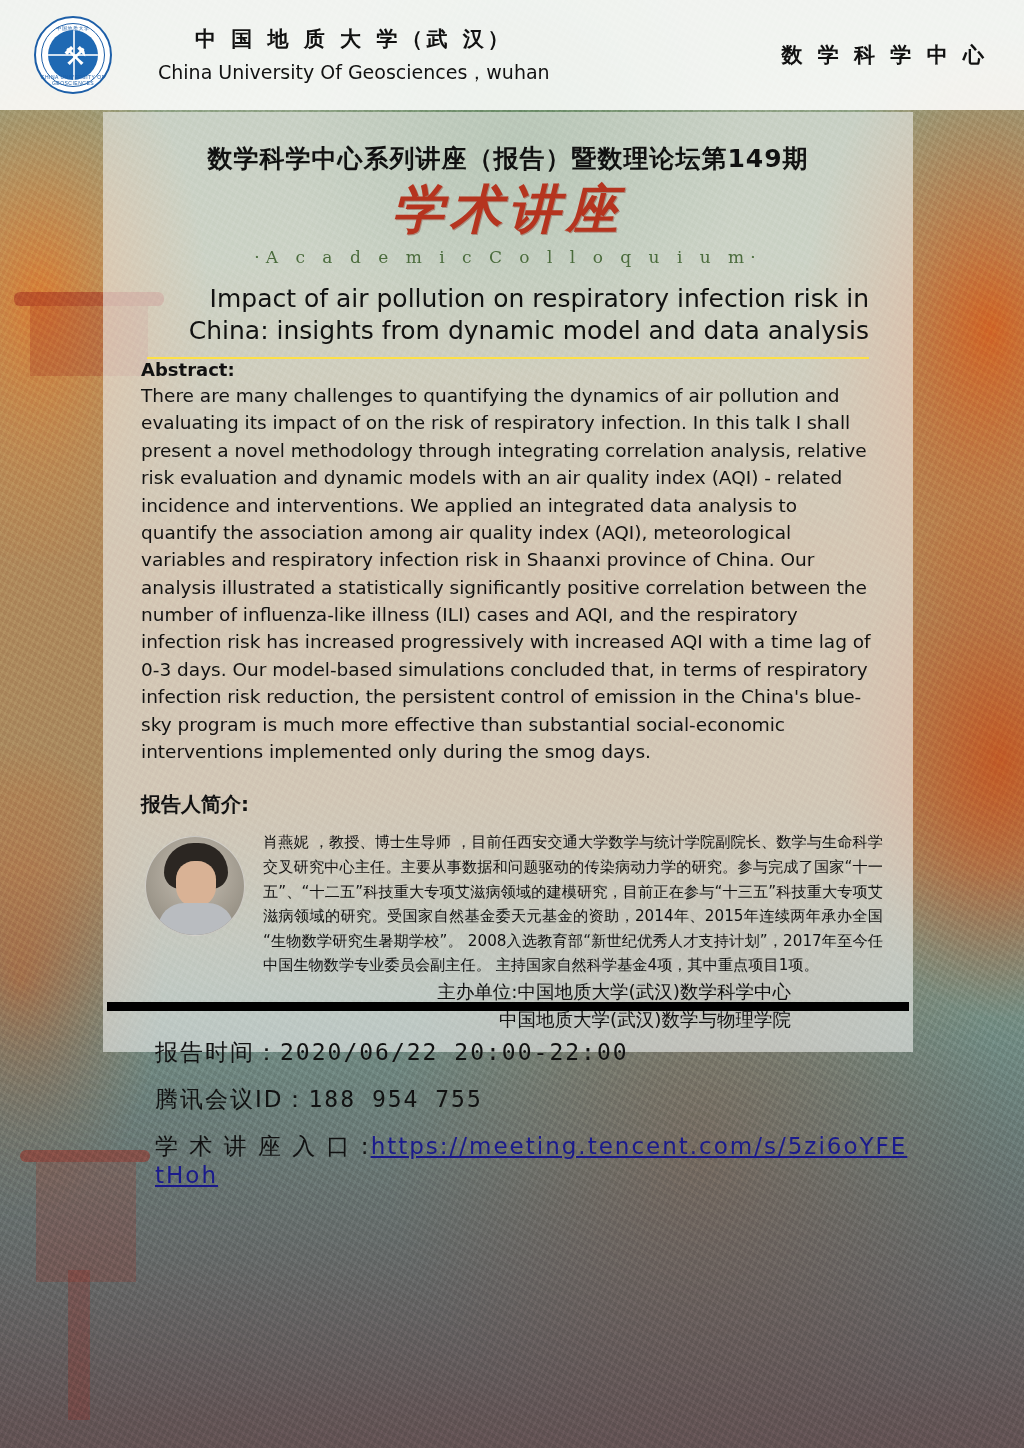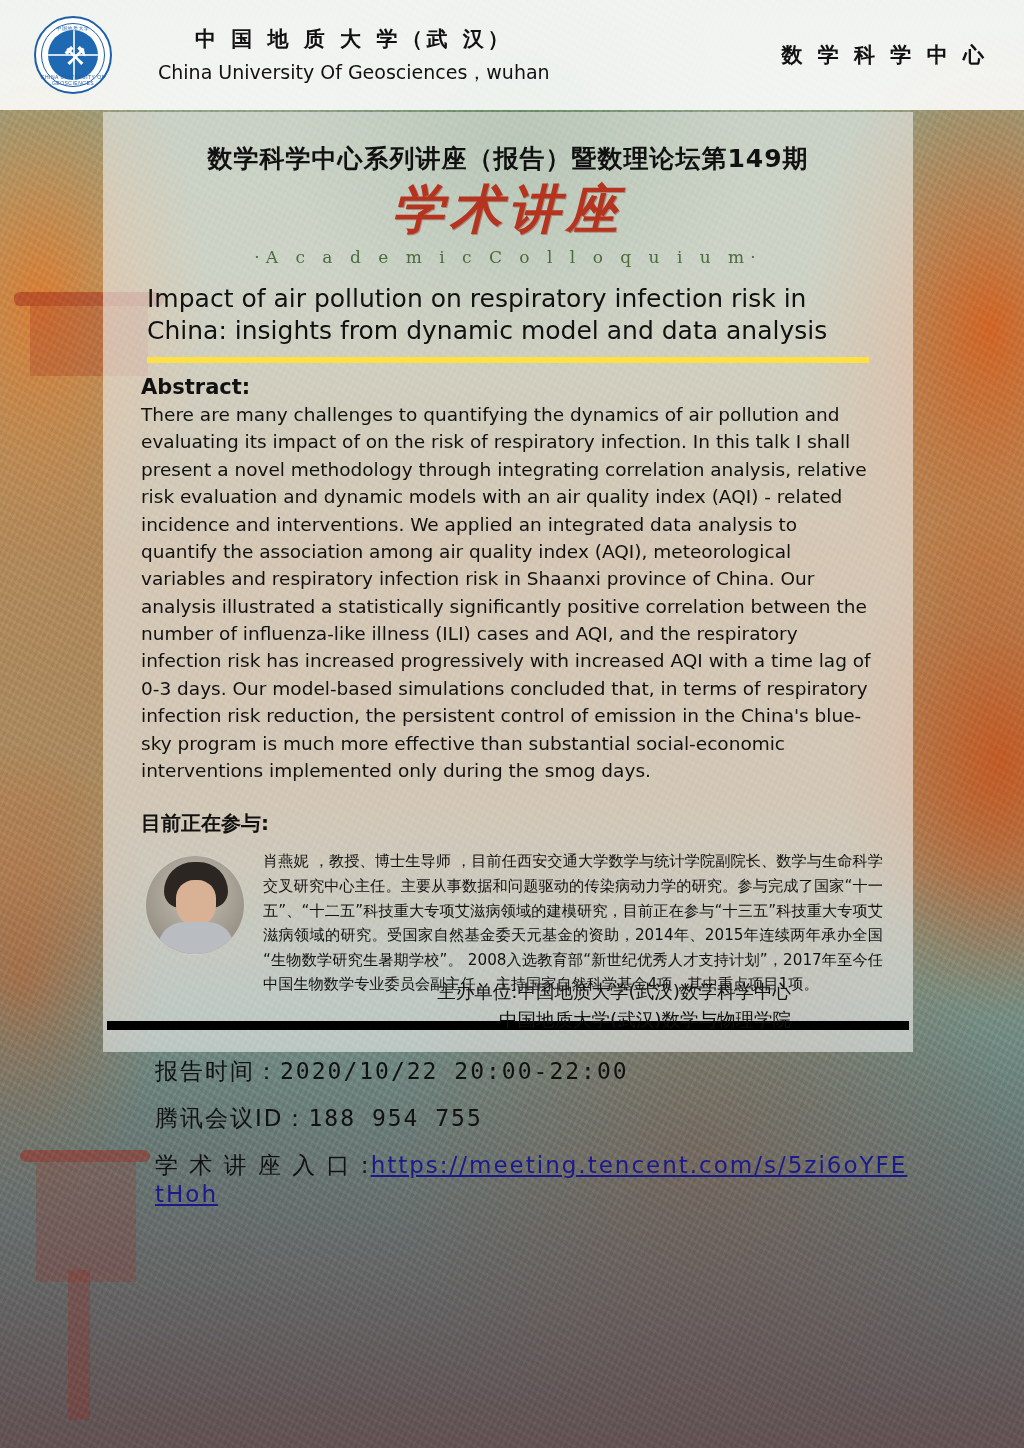--- a/index.html
+++ b/index.html
@@ -120,29 +120,29 @@
     letter-spacing: 6px;
     font-style: italic;
     text-shadow: 1px 1px 0 rgba(120,20,10,.35);
   }
   .brush-en {
     text-align: center; margin-top: 2px;
     font-size: 17px; color: #4a6b3c; letter-spacing: 6px;
     font-family: "DejaVu Serif", serif;
   }
   .talk-title {
-    margin: 16px 44px 0 44px; text-align: left;
+    margin: 16px 44px 0 44px; text-align: right;
     font-size: 25px; color: #111; line-height: 1.28;
     font-family: "DejaVu Sans", sans-serif;
     padding-bottom: 10px;
-    border-bottom: 6px solid #fde047;
+    border-bottom: 2px solid #fde047;
   }
 
   .abstract-label {
-    margin: 12px 0 0 38px; font-size: 21px; font-weight: bold; color: #111;
+    margin: 0 0 0 38px; font-size: 18px; font-weight: bold; color: #111;
     font-family: "DejaVu Sans", sans-serif;
   }
   .abstract-body {
     margin: 2px 40px 0 38px; font-size: 18.5px; color: #111; line-height: 1.48;
     font-family: "DejaVu Sans", sans-serif;
     text-align: left;
   }
 
   .bio-label {
     margin: 26px 0 0 38px; font-size: 20px; font-weight: bold; color: #111;
@@ -229,36 +229,36 @@
   <div class="series-title">数学科学中心系列讲座（报告）暨数理论坛第149期</div>
 
   <div class="brush-cn">学术讲座</div>
   <div class="brush-en">·A c a d e m i c   C o l l o q u i u m·</div>
 
   <div class="talk-title">Impact of air pollution on respiratory infection risk in China: insights from dynamic model and data analysis</div>
 
   <div class="abstract-label">Abstract:</div>
   <div class="abstract-body">There are many challenges to quantifying the dynamics of air pollution and evaluating its impact of on the risk of respiratory infection. In this talk I shall present a novel methodology through integrating correlation analysis, relative risk evaluation and dynamic models with an air quality index (AQI) - related incidence and interventions. We applied an integrated data analysis to quantify the association among air quality index (AQI), meteorological variables and respiratory infection risk in Shaanxi province of China. Our analysis illustrated a statistically significantly positive correlation between the number of influenza-like illness (ILI) cases and AQI, and the respiratory infection risk has increased progressively with increased AQI with a time lag of 0-3 days. Our model-based simulations concluded that, in terms of respiratory infection risk reduction, the persistent control of emission in the China's blue-sky program is much more effective than substantial social-economic interventions implemented only during the smog days.</div>
 
-  <div class="bio-label">目前正在参与:</div>
+  <div class="bio-label">报告人简介:</div>
 
   <div class="bio-row">
     <div class="avatar">
       <div class="hair"></div>
       <div class="face"></div>
       <div class="body"></div>
     </div>
     <div class="bio-text">肖燕妮 ，教授、博士生导师 ，目前任西安交通大学数学与统计学院副院长、数学与生命科学交叉研究中心主任。主要从事数据和问题驱动的传染病动力学的研究。参与完成了国家“十一五”、“十二五”科技重大专项艾滋病领域的建模研究，目前正在参与“十三五”科技重大专项艾滋病领域的研究。受国家自然基金委天元基金的资助，2014年、2015年连续两年承办全国 “生物数学研究生暑期学校”。 2008入选教育部“新世纪优秀人才支持计划”，2017年至今任中国生物数学专业委员会副主任。 主持国家自然科学基金4项，其中重点项目1项。</div>
   </div>
 
   <div class="divider"></div>
 
   <div class="info">
     <div class="info-line">
-      <span>报告时间：</span><span class="mono">2020/10/22 20:00-22:00</span>
+      <span>报告时间：</span><span class="mono">2020/06/22 20:00-22:00</span>
     </div>
     <div class="info-line">
       <span>腾讯会议ID：</span><span class="mono">188 954 755</span>
     </div>
     <div class="info-line">
       <span>学 术 讲 座 入 口 :</span><a class="info-link" href="#">https://meeting.tencent.com/s/5zi6oYFEtHoh</a>
     </div>
   </div>
 
   <div class="footer">

